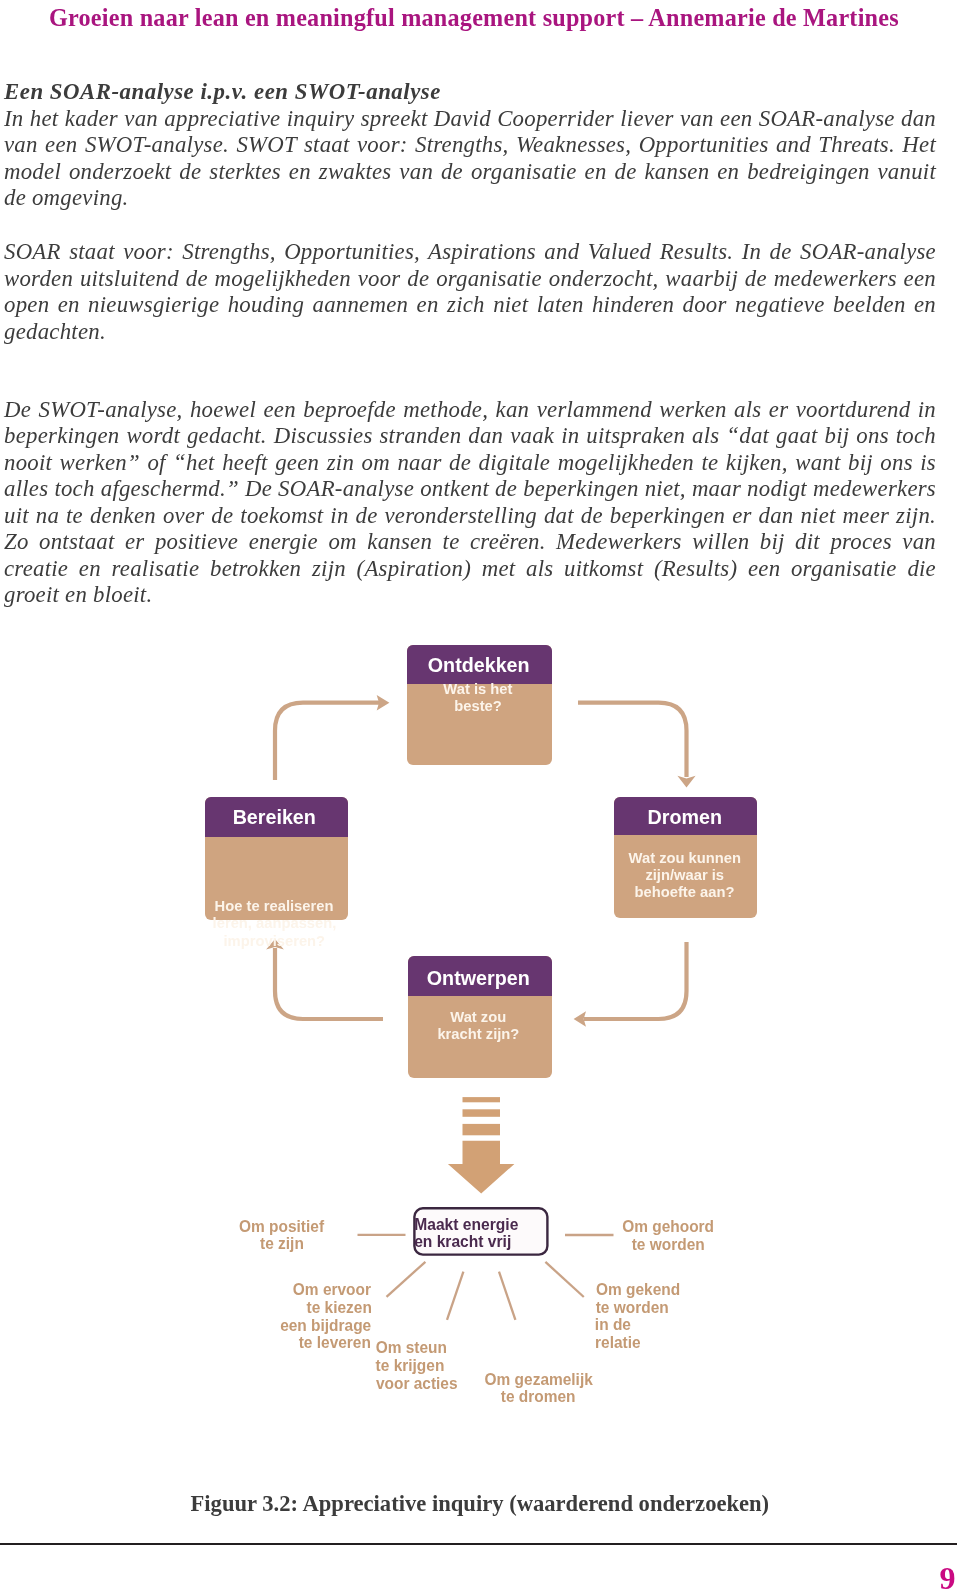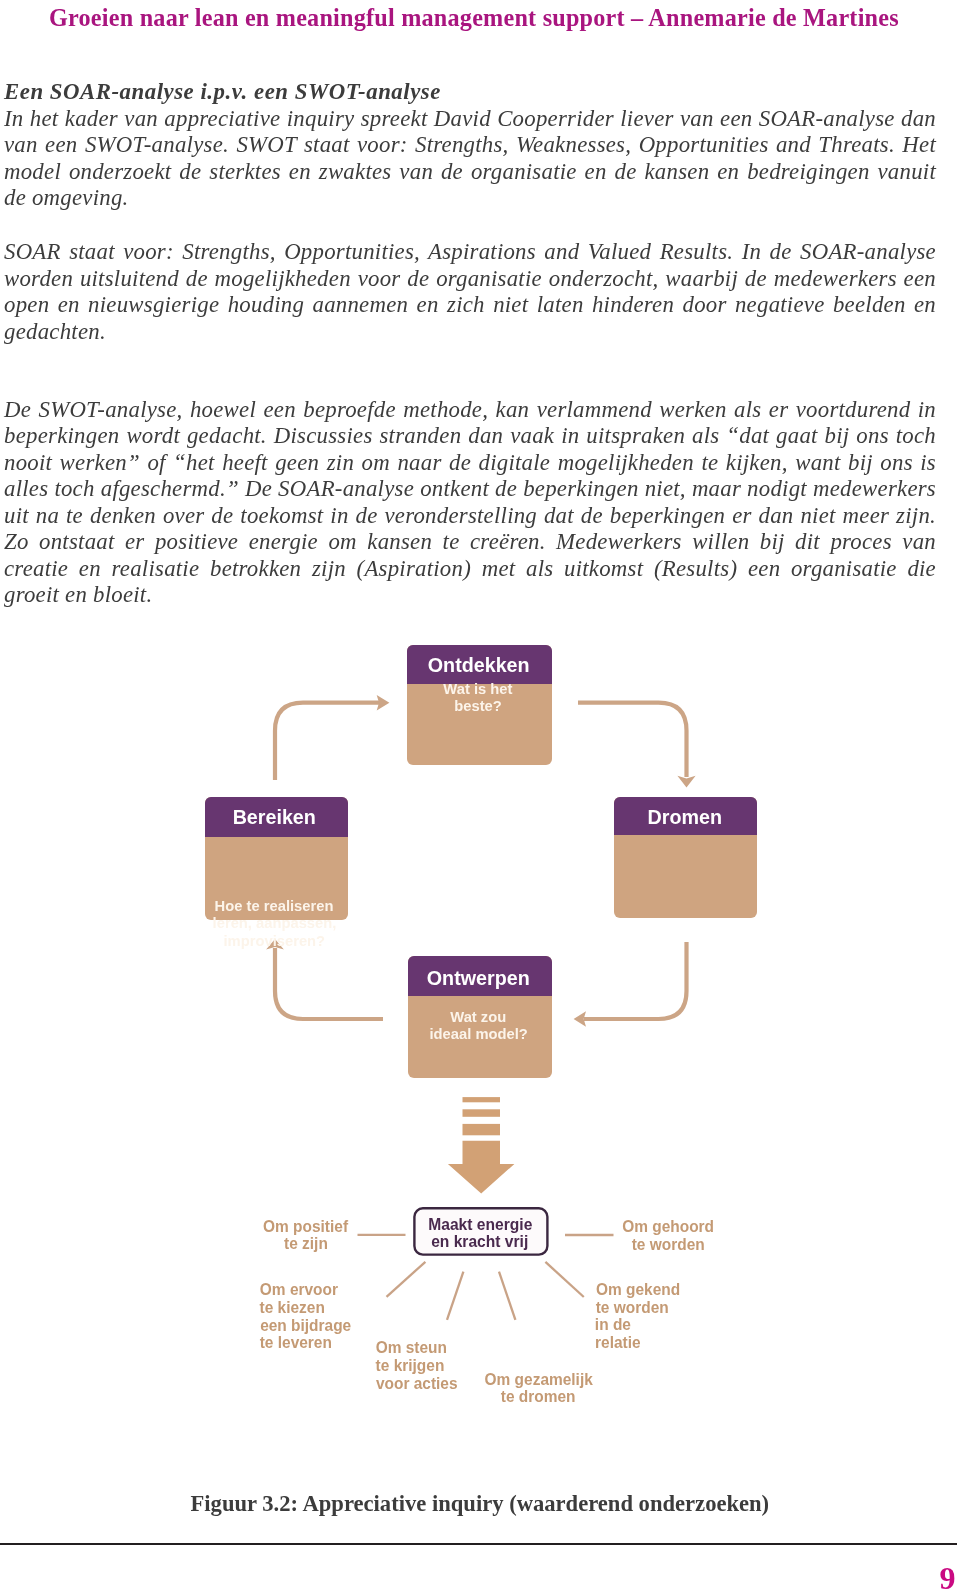--- a/index.html
+++ b/index.html
@@ -30,21 +30,21 @@
   
   #figure{position:absolute;left:0;top:620px;width:960px;height:800px;}
   #figure svg{position:absolute;left:0;top:0;display:block;}
   .cardtxt{position:absolute;text-align:center;font-family:"Liberation Sans",sans-serif;
            font-weight:bold;}
   .cardtxt span{display:inline-block;transform-origin:center;}
   .cardtxt.hdr{font-size:20px;line-height:17.1px;color:#FFFFFF;}
   .cardtxt.hdr span{transform:scaleX(0.985);}
   .cardtxt.bdy{font-size:14.9px;line-height:17.3px;color:#FCF4EA;}
   .cardtxt.bdy span{transform:scaleX(0.99);}
-  .centertxt{position:absolute;text-align:center;font-family:"Liberation Sans",sans-serif;
+  .centertxt{position:absolute;font-family:"Liberation Sans",sans-serif;
              font-weight:bold;font-size:16.3px;line-height:16.8px;color:#4A2A4E;}
   .centertxt span{display:inline-block;transform:scaleX(0.958);transform-origin:center;}
   .outcome{position:absolute;font-family:"Liberation Sans",sans-serif;
            font-weight:bold;font-size:16.2px;line-height:17.7px;color:#C49A74;}
   .outcome span{display:inline-block;transform:scaleX(0.955);transform-origin:center;}
 
   
   #figure-caption{
     position:absolute;left:190.5px;top:1490.5px;
     font-family:"Liberation Serif",serif;font-weight:bold;font-size:22.6px;color:#3C3C3C;
@@ -150,29 +150,29 @@
      </g>
 
      <rect x="414.4" y="588.3" width="133.0" height="46.3" rx="8.5" fill="#FDFAFB" stroke="#3B2740" stroke-width="2.4"></rect>
    </svg>
 
    <div class="centertxt" style="left:411.5px;top:595.9px;width:137px;">
      <div><span>Maakt energie</span></div>
      <div><span>en kracht vrij</span></div>
    </div>
 
-   <div class="outcome" style="left:248px;top:597.7px;width:115px;text-align:center;">
+   <div class="outcome" style="left:224px;top:597.7px;width:115px;text-align:center;">
      <div><span>Om positief</span></div>
      <div><span>te zijn</span></div>
    </div>
    <div class="outcome" style="left:610.5px;top:597.9px;width:115px;text-align:center;">
      <div><span>Om gehoord</span></div>
      <div><span>te worden</span></div>
    </div>
-   <div class="outcome" style="left:258px;top:661.2px;width:130px;text-align:left;">
+   <div class="outcome" style="left:243px;top:661.2px;width:130px;text-align:right;">
      <div><span>Om ervoor</span></div>
      <div><span>te kiezen</span></div>
      <div><span>een bijdrage</span></div>
      <div><span>te leveren</span></div>
    </div>
    <div class="outcome" style="left:373.8px;top:719.4px;width:115px;">
      <div><span>Om steun</span></div>
      <div><span>te krijgen</span></div>
      <div><span>voor acties</span></div>
    </div>
@@ -187,25 +187,30 @@
      <div><span>relatie</span></div>
    </div>
 
    <div class="cardtxt hdr" style="left:405.8px;top:36.7px;width:145px;"><span>Ontdekken</span></div>
    <div class="cardtxt bdy" style="left:405.8px;top:61px;width:145px;">
      <div><span>Wat is het</span></div>
      <div><span>beste?</span></div>
    </div>
 
    <div class="cardtxt hdr" style="left:613.4px;top:189.2px;width:143px;"><span>Dromen</span></div>
+   <div class="cardtxt bdy" style="left:613.4px;top:229.9px;width:143px;">
+     <div><span>Wat zou kunnen</span></div>
+     <div><span>zijn/waar is</span></div>
+     <div><span>behoefte aan?</span></div>
+   </div>
 
    <div class="cardtxt hdr" style="left:406.6px;top:350.2px;width:144px;"><span>Ontwerpen</span></div>
    <div class="cardtxt bdy" style="left:406.6px;top:388.7px;width:144px;">
      <div><span>Wat zou</span></div>
-     <div><span>ideaal model?</span></div>
+     <div><span>kracht zijn?</span></div>
    </div>
 
    <div class="cardtxt hdr" style="left:203px;top:188.7px;width:143px;"><span>Bereiken</span></div>
    <div class="cardtxt bdy" style="left:203px;top:230px;width:143px;margin-top:48px;">
      <div><span>Hoe te realiseren</span></div>
      <div><span>leren, aanpassen,</span></div>
      <div><span>improviseren?</span></div>
    </div>
   </div>
 

